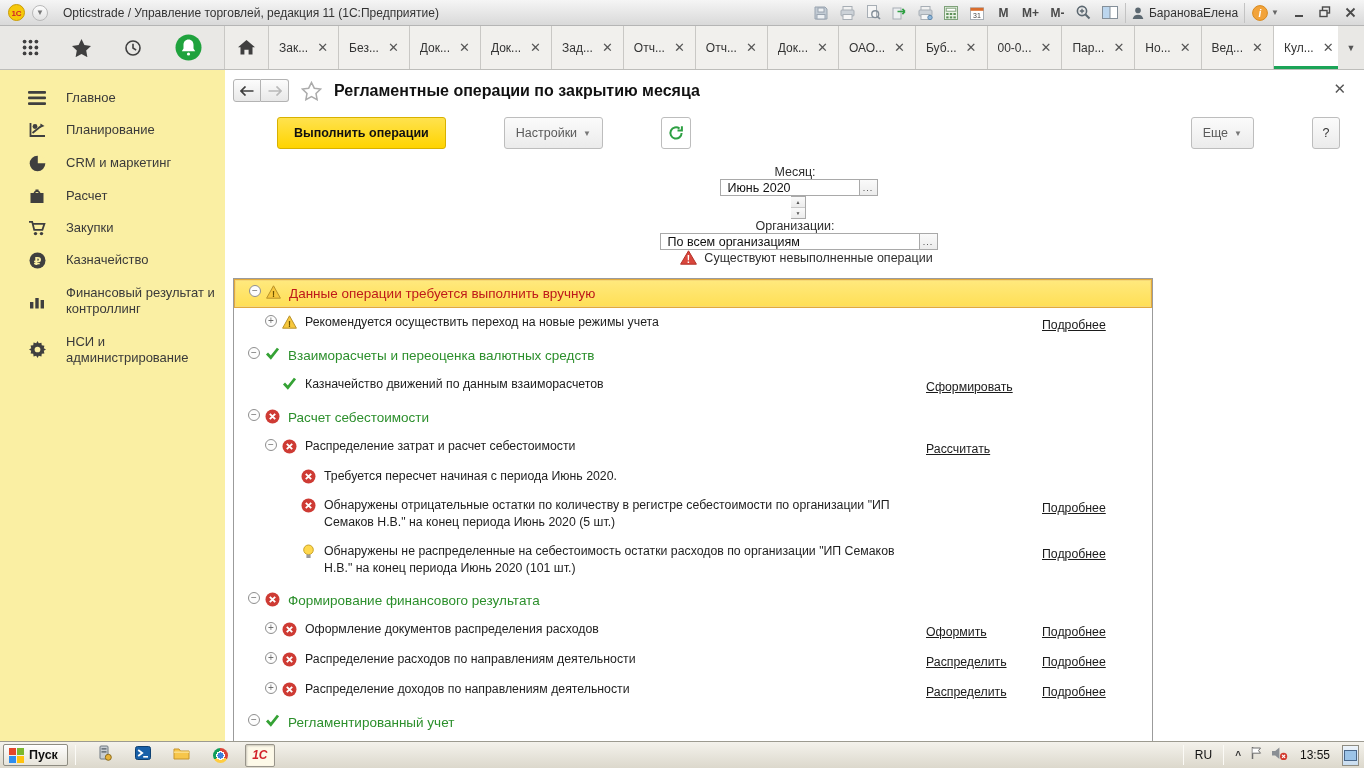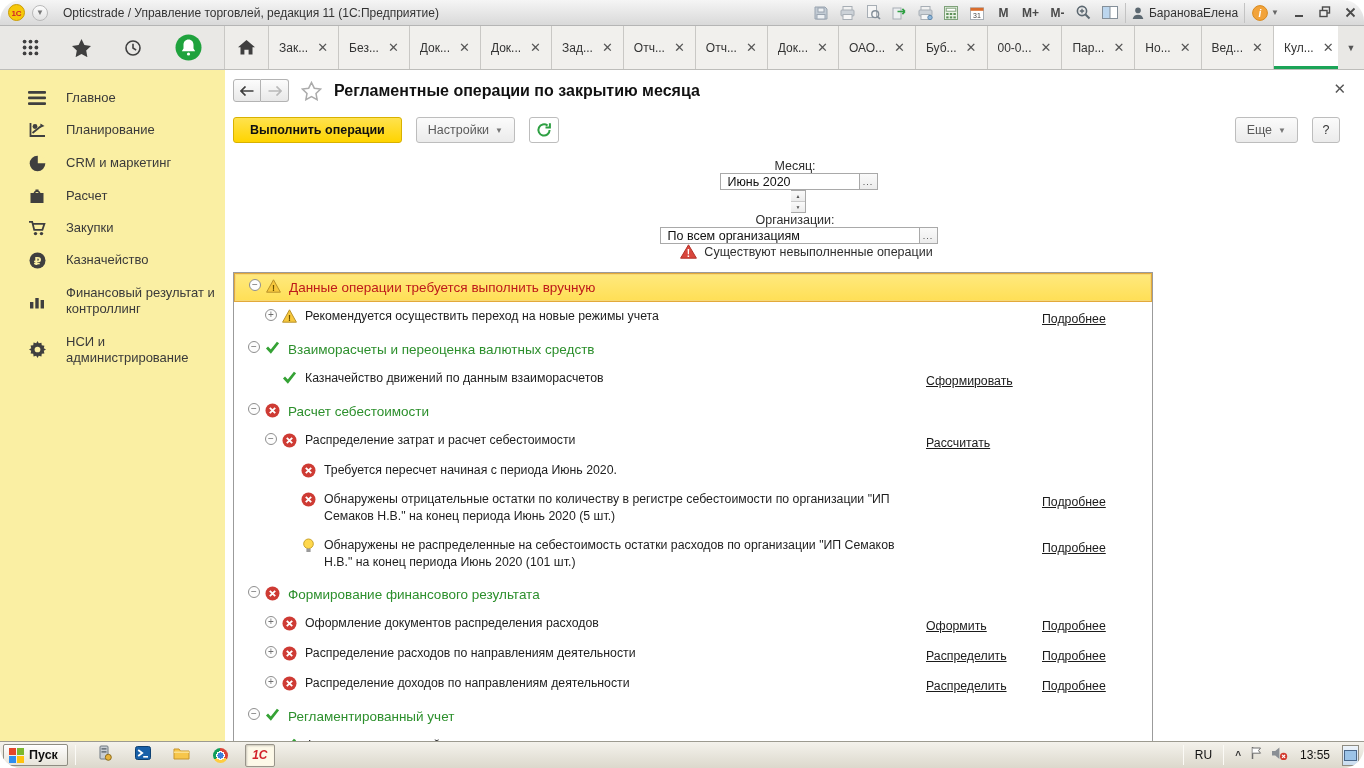--- a/index.html
+++ b/index.html
@@ -1,17 +1,17 @@
 <!DOCTYPE html>
 <html><head>
 <meta charset="utf-8">
 <style>
   * { margin:0; padding:0; box-sizing:border-box; }
   html,body { width:1364px; height:768px; font-family:"Liberation Sans","DejaVu Sans",sans-serif; }
-  .screen { width:1364px; height:768px; display:flex; flex-direction:column; background:#fff; overflow:hidden; position:relative;border-radius:21px; }
+  .screen { width:1364px; height:768px; display:flex; flex-direction:column; background:#fff; overflow:hidden; position:relative; }
 
   
   .titlebar { height:26px; flex:0 0 26px; background:linear-gradient(#F5F5F5,#D9D9D9); border-bottom:1px solid #B5B5B5; display:flex; align-items:center; padding:0 8px; gap:7px; }
   .tb-logo { display:flex; align-items:center; }
   .tb-dd { width:16px; height:16px; border-radius:50%; background:linear-gradient(#FDFDFD,#E2E2E2); border:1px solid #B9B9B9; color:#777; font-size:8px; display:flex; align-items:center; justify-content:center; }
   .tb-title { font-size:12px; color:#333; margin-left:8px; white-space:nowrap; }
   .tb-spacer { flex:1; }
   .tb-tools { display:flex; align-items:center; gap:11px; }
   .tb-tool { display:flex; align-items:center; justify-content:center; min-width:15px; height:18px; }
   .tb-tool.txt { font-size:12px; font-weight:bold; color:#4A4A4A; }
@@ -43,21 +43,21 @@
 
   .page-head { display:flex; align-items:center; gap:12px; }
   .navgrp { display:flex; }
   .navbtn { width:28px; height:23px; background:linear-gradient(#FCFCFC,#E8E8E8); border:1px solid #B3B3B3; display:flex; align-items:center; justify-content:center; }
   .navbtn.back { border-radius:3px 0 0 3px; }
   .navbtn.fwd { border-radius:0 3px 3px 0; border-left:none; }
   .fav-star { display:flex; align-items:center; }
   .page-title { font-size:16px; font-weight:bold; color:#111; }
 
   .cmdbar { display:flex; align-items:center; gap:14px; margin-top:15px; padding-right:24px; }
-  .btn { display:flex; align-items:center; gap:7px; height:26px; padding:0 11px; border-radius:3px; font-size:12.5px; cursor:pointer; }
+  .btn { display:flex; align-items:center; gap:7px; height:32px; padding:0 11px; border-radius:3px; font-size:12.5px; cursor:pointer;margin-left:44px; }
   .btn-primary { background:linear-gradient(#FFE24E,#FFD400); border:1px solid #D8B100; font-weight:bold; color:#101010; padding:0 16px; }
   .btn-plain { background:linear-gradient(#FBFBFB,#EBEBEB); border:1px solid #BDBDBD; color:#5A5A5A;gap:6px; }
   .btn .caret { font-size:8px; color:#777; }
   .btn-icon { width:30px; justify-content:center; padding:0; background:#fff; border:1px solid #BDBDBD; }
   .cmd-spacer { flex:1; }
   .btn-help { width:28px; justify-content:center; padding:0; color:#333; }
 
   .filterbar { display:flex; align-items:center; margin-top:16px; font-size:12.5px; color:#2E2E2E;flex-direction:column; }
   .flabel { margin-right:7px; }
   .combo { display:flex; align-items:stretch; height:17px; border:1px solid #A9A9A9; background:#fff; }

